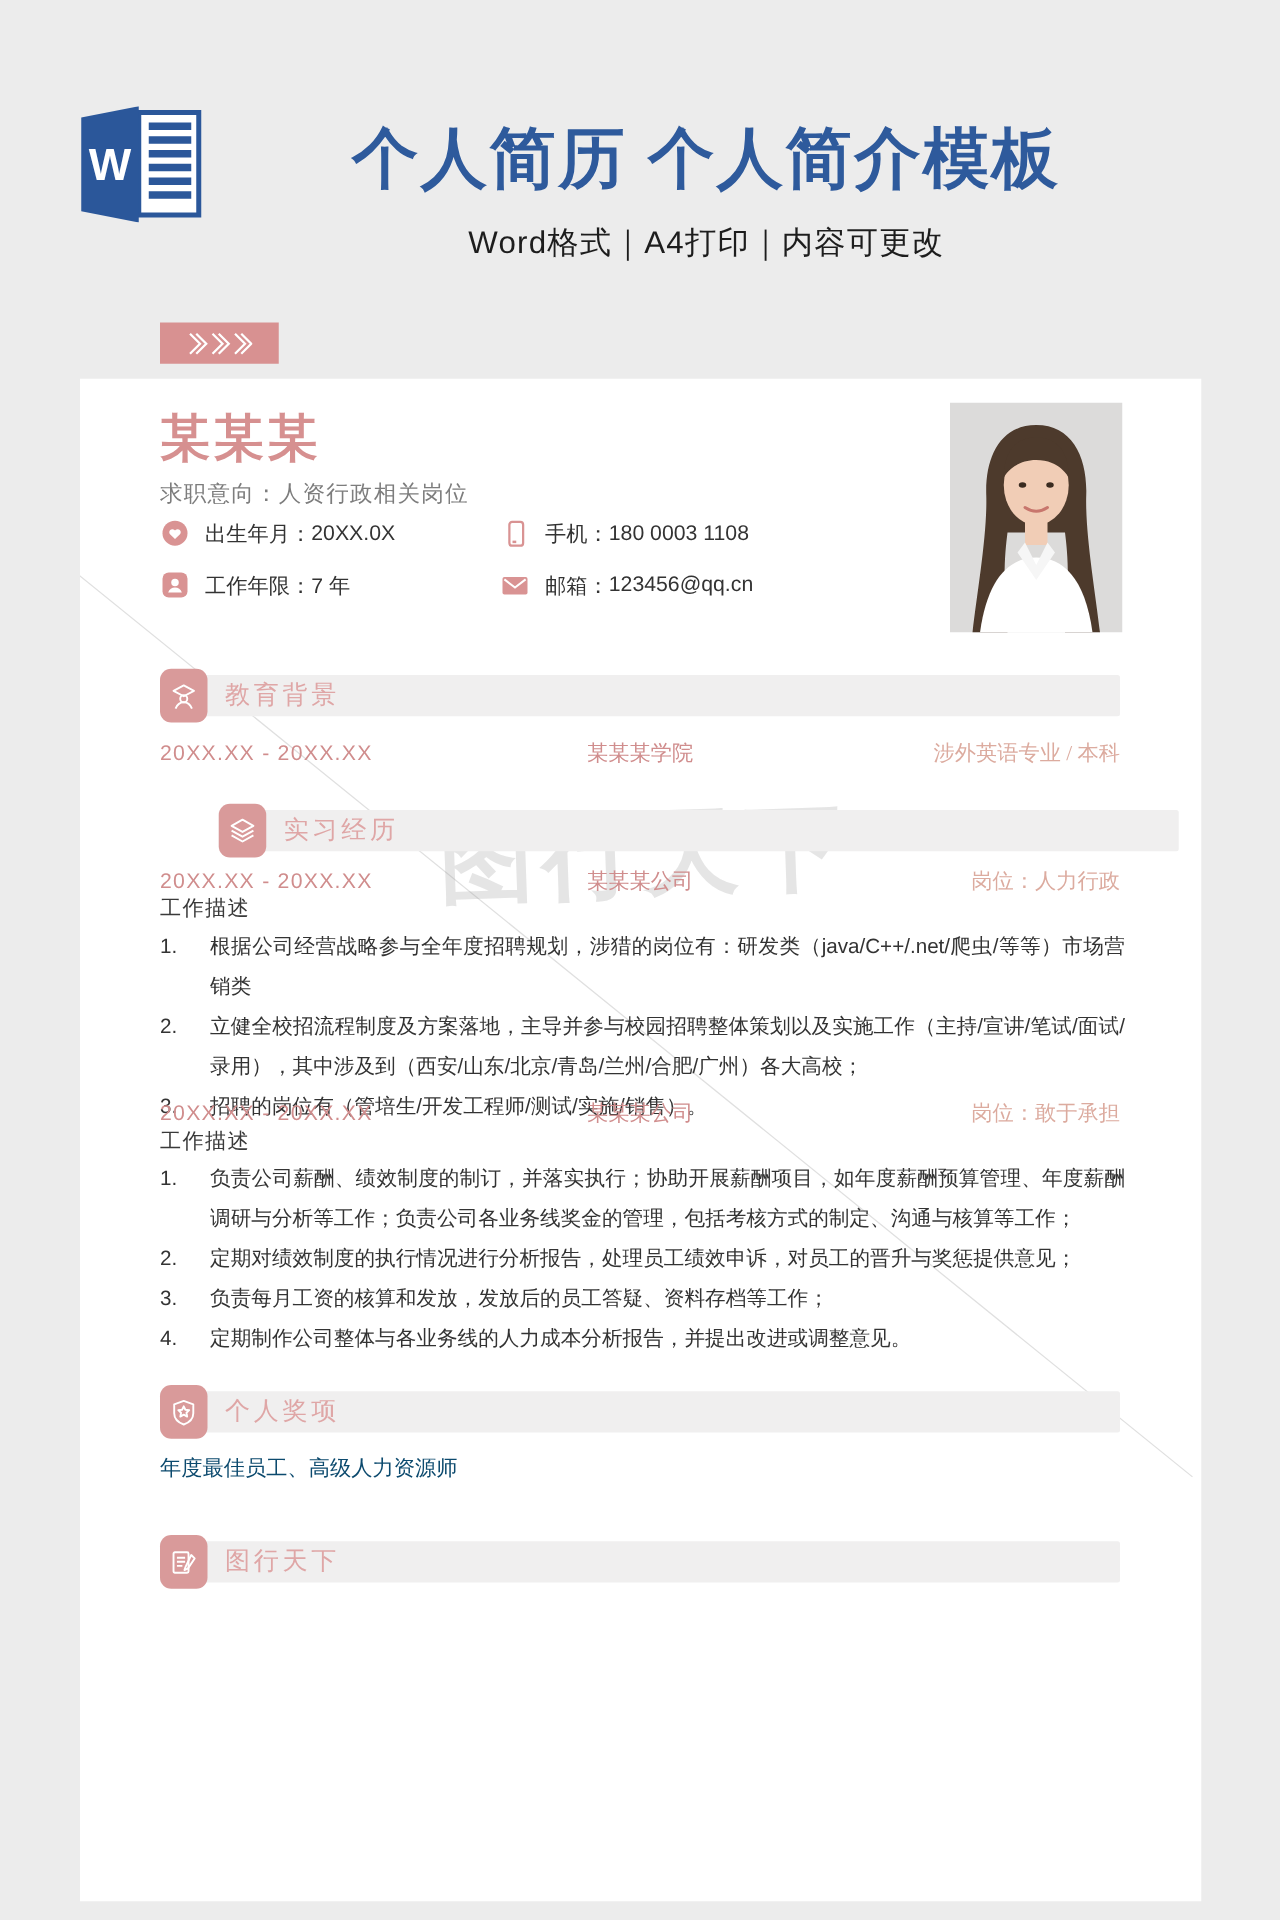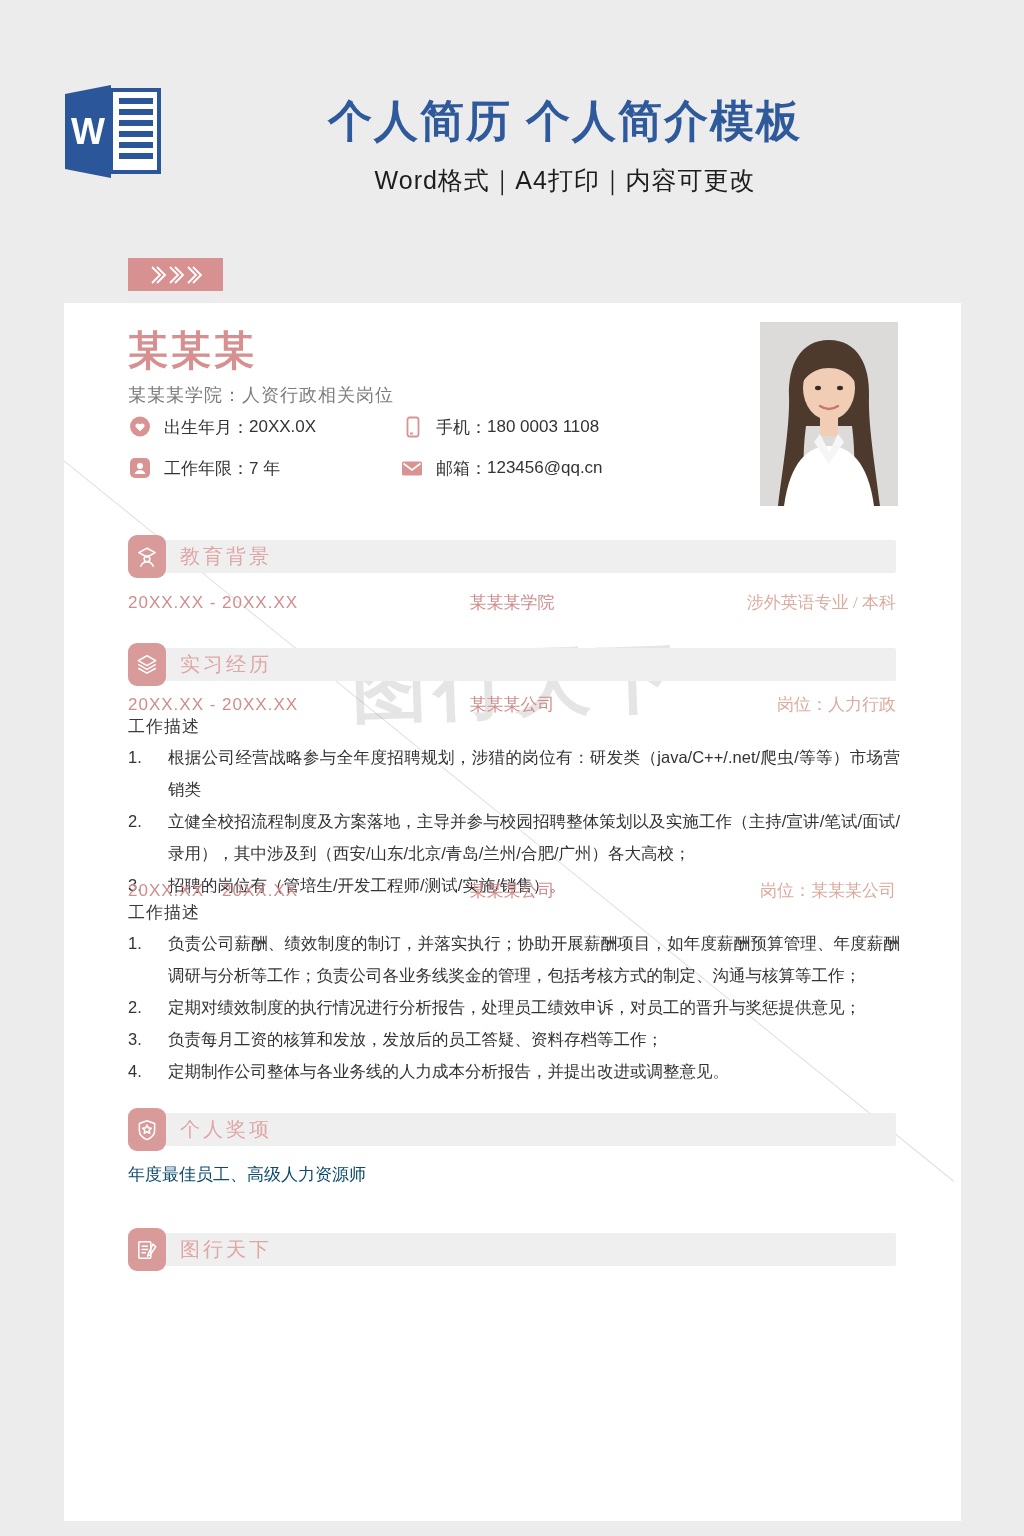--- a/index.html
+++ b/index.html
@@ -8,21 +8,21 @@
     background:#ececec;
     font-family:"Liberation Sans", sans-serif;
     position:relative;
     overflow:hidden;
   }
 
   
   .word-icon{position:absolute;left:63px;top:85px;width:100px;height:93px;}
   .header-text{position:absolute;left:110px;top:92px;width:910px;text-align:center;}
   .promo-title{
-    font-size:44px;font-weight:bold;color:#2e5a9c;letter-spacing:2px;
+    font-size:53px;font-weight:bold;color:#2e5a9c;letter-spacing:2px;
   }
   .promo-subtitle{
     margin-top:13px;font-size:25px;color:#1d1d1d;letter-spacing:1px;
   }
 
   
   .banner{
     position:absolute;left:128px;top:258px;width:95px;height:33px;
     background:#d89191;display:flex;align-items:center;justify-content:center;
   }
@@ -131,21 +131,21 @@
   </svg>
 </div>
 
 <div class="card">
 
   <div class="wm-line a"></div>
 
   <div class="wm-text">图行天下</div>
 
   <div class="name">某某某</div>
-  <div class="objective">某某某学院：人资行政相关岗位</div>
+  <div class="objective">求职意向：人资行政相关岗位</div>
 
   <div class="info-grid">
     <div class="info-item">
       <span class="ico">
         <svg width="24" height="24" viewBox="0 0 24 24">
           <circle cx="12" cy="11.5" r="10" fill="#d99393"></circle>
           <path d="M12 16.2l-3.8-3.6c-1.05-1-1.05-2.6 0-3.55.95-.9 2.45-.9 3.4 0l.4.38.4-.38c.95-.9 2.45-.9 3.4 0 1.05.95 1.05 2.55 0 3.55L12 16.2z" fill="#ffffff"></path>
         </svg>
       </span>
       <span>出生年月：</span>
@@ -211,21 +211,21 @@
       </svg>
     </div>
     <div class="stitle">教育背景</div>
   </div>
   <div class="meta-row" style="top:288px;">
     <span class="period">20XX.XX - 20XX.XX</span>
     <span class="org">某某某学院</span>
     <span class="right">涉外英语专业 / 本科</span>
   </div>
 
-  <div class="section-header" style="top:340px;">
+  <div class="section-header" style="top:340px;margin-left:47px;">
     <div class="bar"></div>
     <div class="tile">
       <svg width="24" height="24" viewBox="0 0 22 22">
         <g fill="none" stroke="#ffffff" stroke-width="1.4" stroke-linejoin="round">
           <path d="M11 2.5 L19 7 L11 11.5 L3 7 Z"></path>
           <path d="M3 10.5 L11 15 L19 10.5"></path>
           <path d="M3 14 L11 18.5 L19 14"></path>
         </g>
       </svg>
     </div>
@@ -249,21 +249,21 @@
     </div>
     <div class="duty">
       <span class="no">3.</span>
       <span class="txt">招聘的岗位有（管培生/开发工程师/测试/实施/销售）。</span>
     </div>
   </div>
 
   <div class="meta-row" style="top:576px;">
     <span class="period">20XX.XX - 20XX.XX</span>
     <span class="org">某某某公司</span>
-    <span class="right">岗位：某某某公司</span>
+    <span class="right">岗位：敢于承担</span>
   </div>
   <div class="desc-label" style="top:598px;">工作描述</div>
   <div class="duties" style="top:624px;">
     <div class="duty">
       <span class="no">1.</span>
       <span class="txt">负责公司薪酬、绩效制度的制订，并落实执行；协助开展薪酬项目，如年度薪酬预算管理、年度薪酬调研与分析等工作；负责公司各业务线奖金的管理，包括考核方式的制定、沟通与核算等工作；</span>
     </div>
     <div class="duty">
       <span class="no">2.</span>
       <span class="txt">定期对绩效制度的执行情况进行分析报告，处理员工绩效申诉，对员工的晋升与奖惩提供意见；</span>

